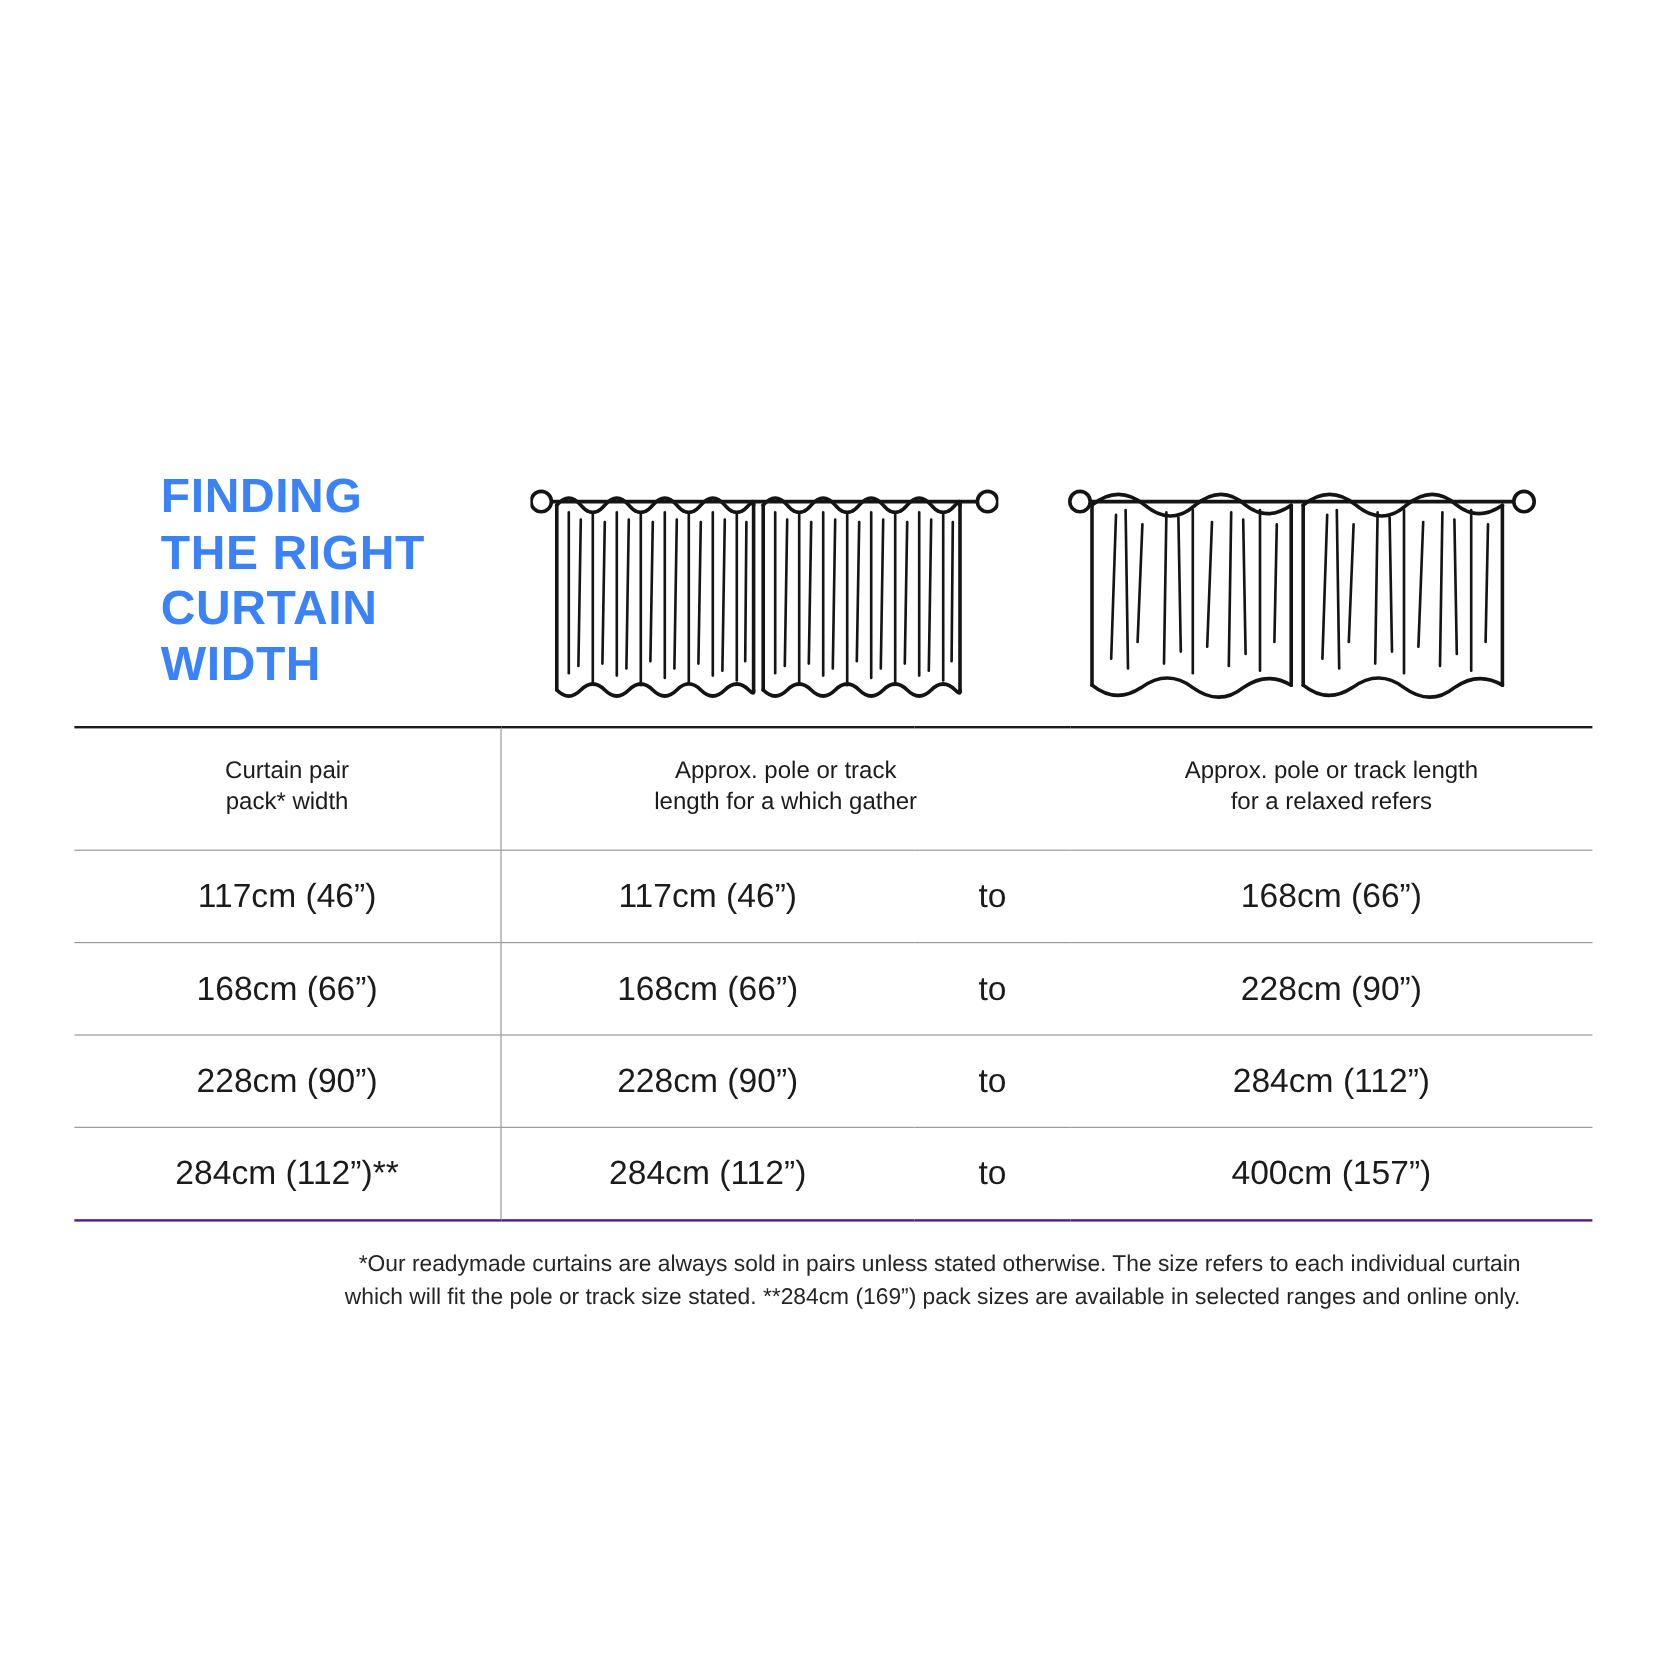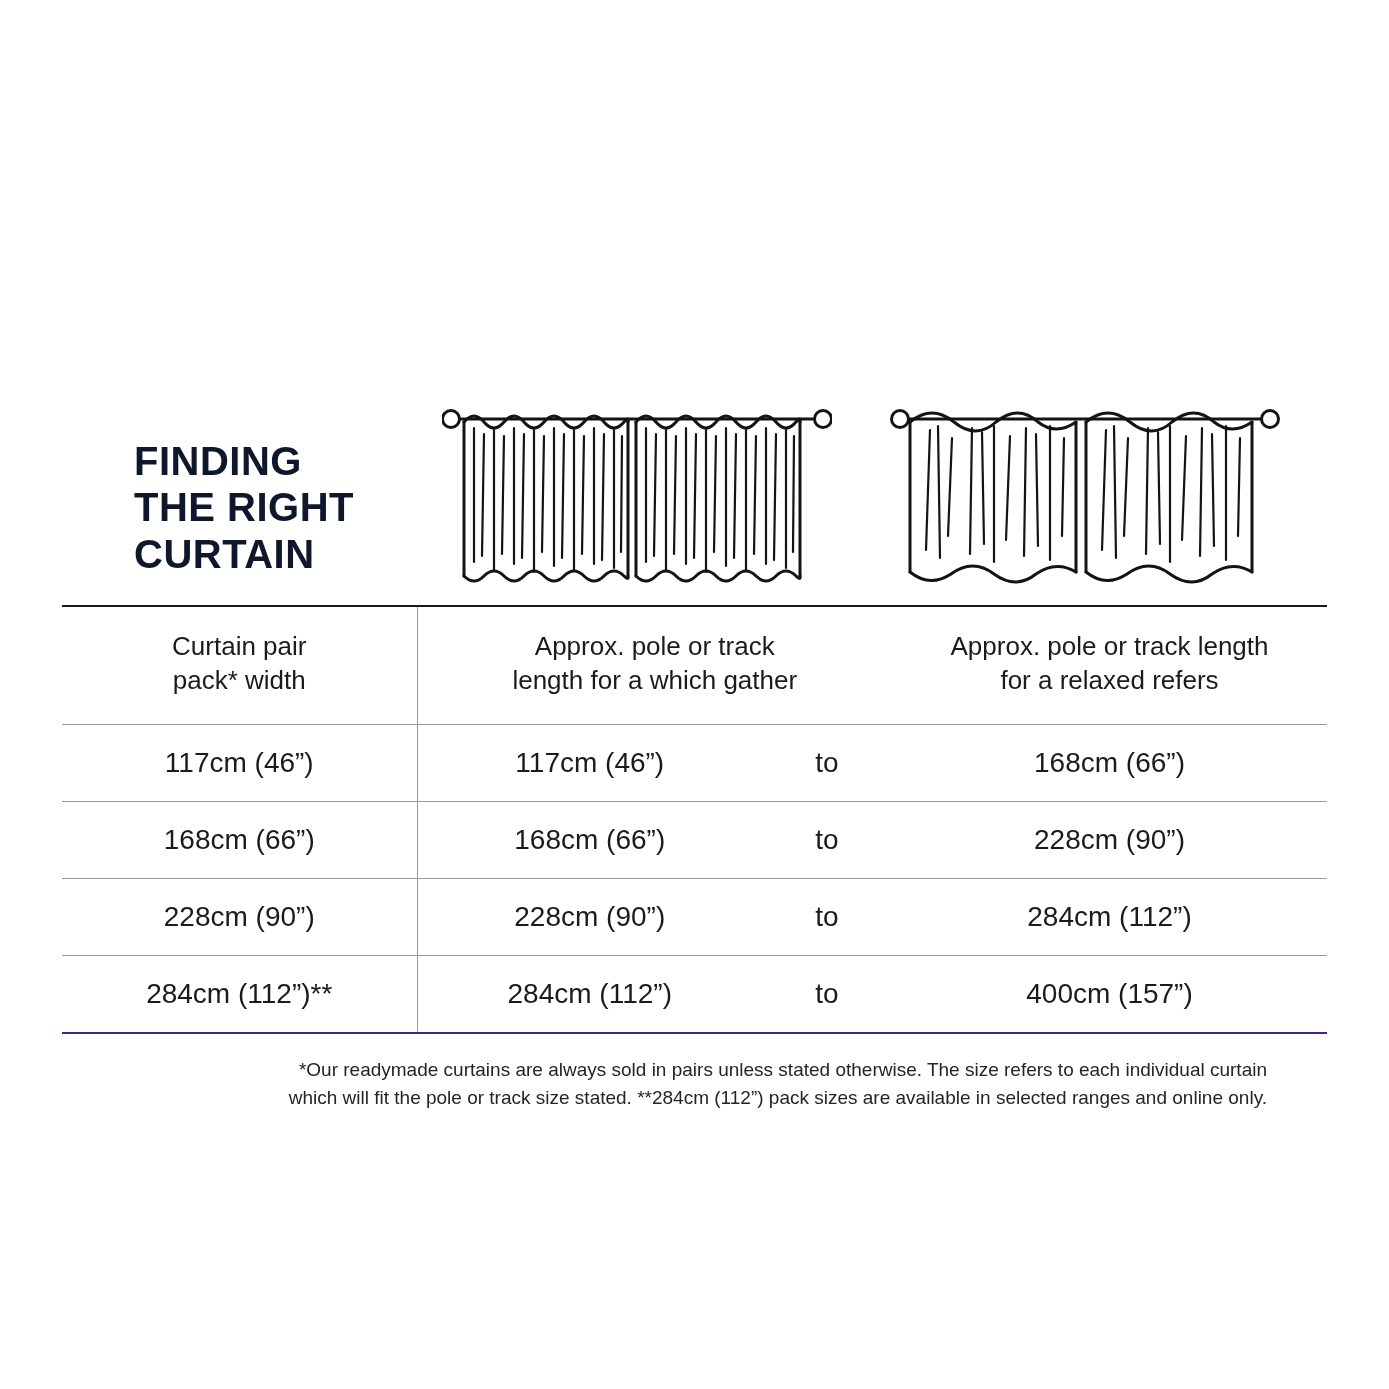--- a/index.html
+++ b/index.html
@@ -35,21 +35,21 @@
   }
   .title {
     width: 340px;
     padding-left: 72px;
     box-sizing: border-box;
     font-size: 40px;
     line-height: 1.16;
     font-weight: 700;
     letter-spacing: 0.5px;
     text-transform: uppercase;
-    color: #0f172a;
+    color: #3b82f6;
     padding-bottom: 28px;
   }
   .illus {
     flex: 0 0 auto;
   }
   .illus-full { margin-left: 40px; }
   .illus-relaxed { margin-left: 58px; }
 
   
   table.size-table {
@@ -58,21 +58,21 @@
     table-layout: fixed;
   }
   table.size-table th,
   table.size-table td {
     border: none;
     text-align: center;
     vertical-align: middle;
     color: #1b1b1b;
   }
   table.size-table thead th {
-    font-size: 26px;
+    font-size: 20px;
     font-weight: 400;
     line-height: 1.32;
     padding: 22px 6px 26px;
     border-top: 2px solid #1b1b1b;
     border-bottom: 1px solid #9a9a9a;
   }
   table.size-table tbody td {
     font-size: 28px;
     font-weight: 400;
     padding: 22px 4px;
@@ -108,20 +108,21 @@
 
 <div class="page">
   <div class="content">
 
     <div class="header-row">
 
       <div class="title">
         <div>FINDING</div>
         <div>THE RIGHT</div>
         <div>CURTAIN</div>
+        <div>WIDTH</div>
       </div>
 
       <div class="illus illus-full">
         <svg width="390" height="215" viewBox="0 0 390 215" fill="none" xmlns="http://www.w3.org/2000/svg">
           <g stroke="#141414" stroke-width="3" fill="none" stroke-linecap="round" stroke-linejoin="round">
 
             <line x1="12" y1="33" x2="378" y2="33"></line>
             <circle cx="9" cy="33" r="8.5" fill="#ffffff"></circle>
             <circle cx="381" cy="33" r="8.5" fill="#ffffff"></circle>
 
@@ -268,17 +269,17 @@
           <td class="col-div-cell">284cm (112”)**</td>
           <td>284cm (112”)</td>
           <td class="to-cell">to</td>
           <td>400cm (157”)</td>
         </tr>
       </tbody>
     </table>
 
     <div class="footnote">
       <div>*Our readymade curtains are always sold in pairs unless stated otherwise. The size refers to each individual curtain</div>
-      <div>which will fit the pole or track size stated. **284cm (112”) pack sizes are available in selected ranges and online only.</div>
+      <div>which will fit the pole or track size stated. **284cm (169”) pack sizes are available in selected ranges and online only.</div>
     </div>
 
   </div>
 </div>
 
 </body></html>

